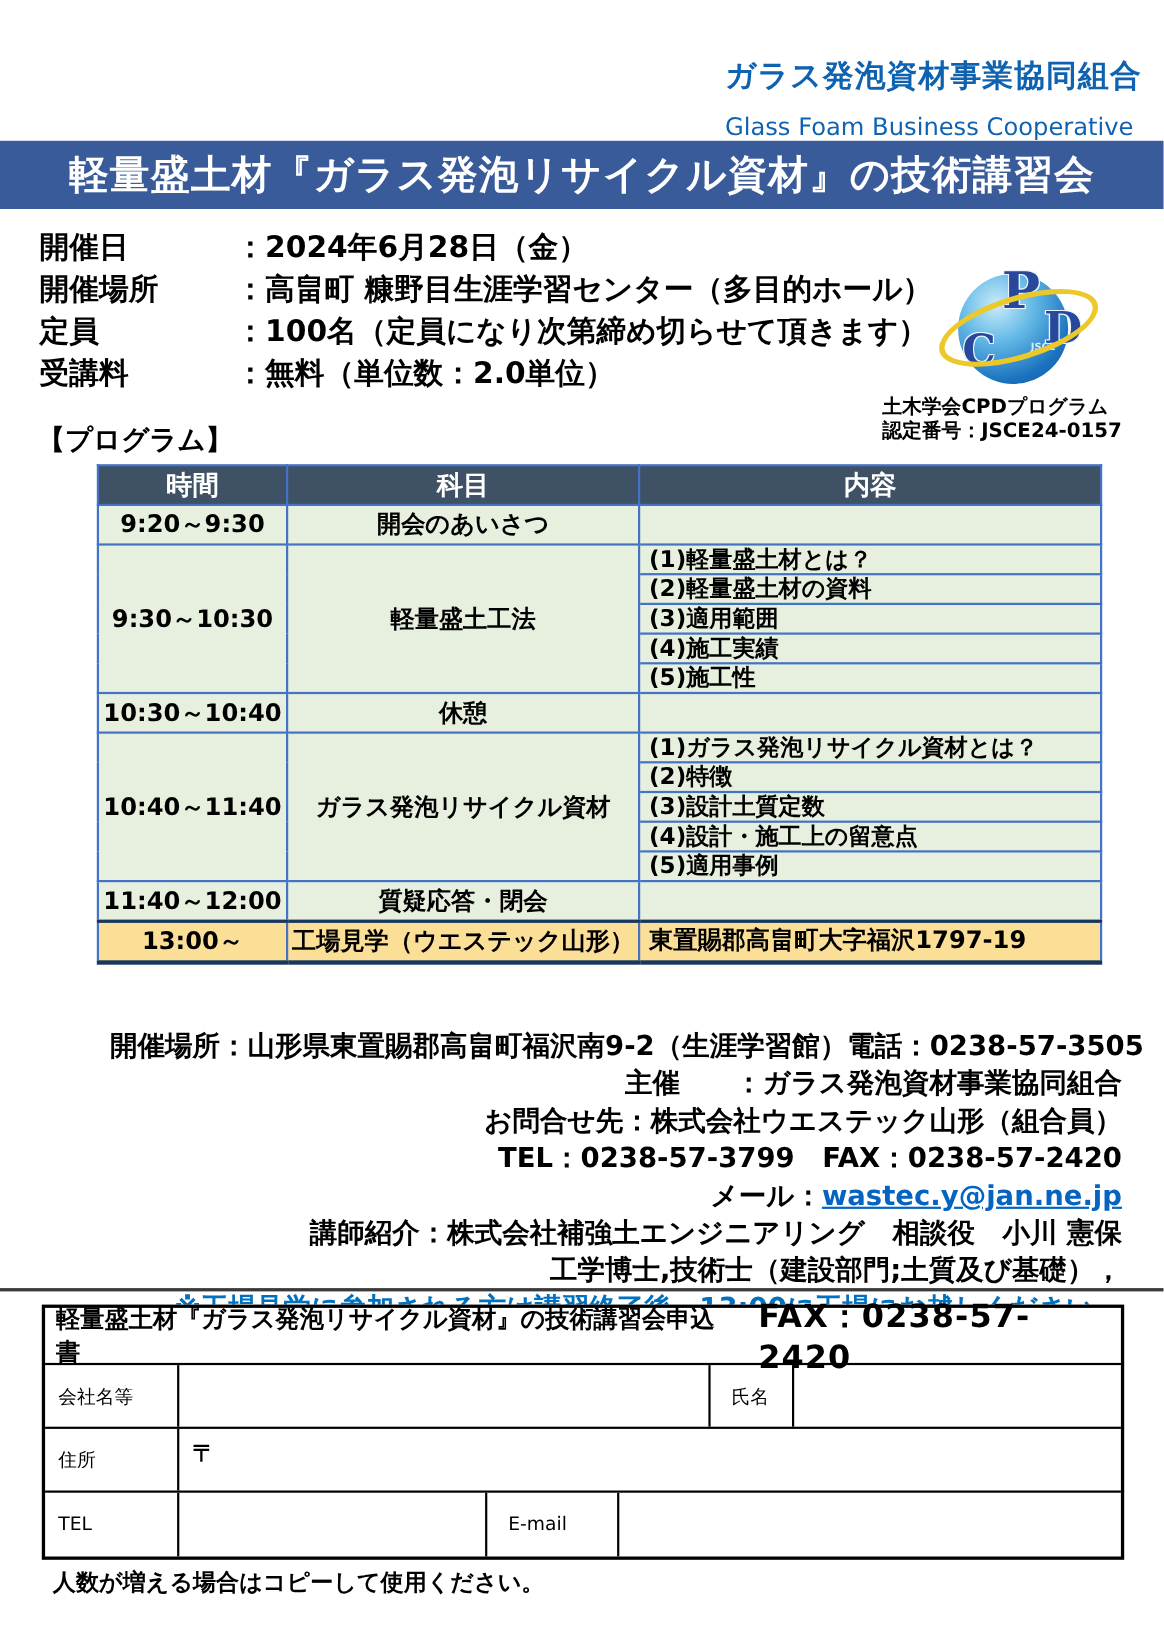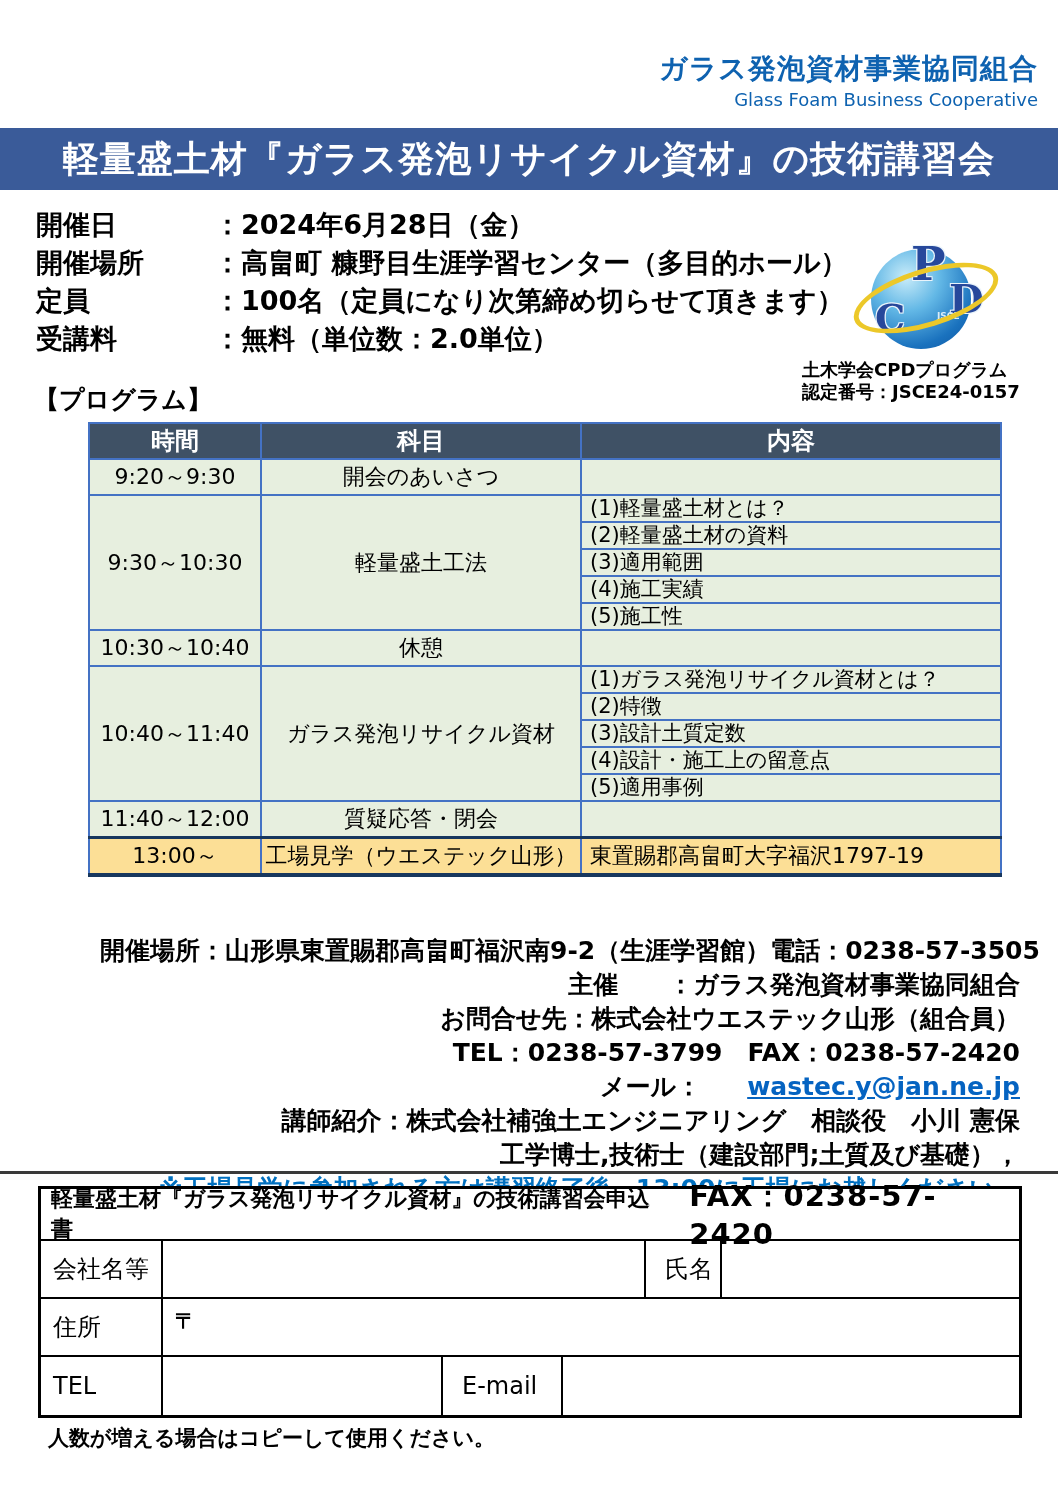--- a/index.html
+++ b/index.html
@@ -13,23 +13,23 @@
     --link_blue:#0563c1;
     --note_blue:#0070c0;
   }
   *{margin:0;padding:0;box-sizing:border-box;}
   html,body{background:#fff;}
   .page{
     position:relative;width:1058px;height:1497px;background:#fff;overflow:hidden;
     font-family:"DejaVu Sans","Liberation Sans",sans-serif;color:#000;
   }
   
-  .org{position:absolute;top:50px;right:20px;text-align:right;color:var(--brand_blue);}
+  .org{position:absolute;top:50px;right:20px;color:var(--brand_blue);}
   .org-ja{font-size:28px;font-weight:bold;letter-spacing:1px;}
-  .org-en{font-size:18px;margin-top:1px;}
+  .org-en{font-size:22px;margin-top:16px;}
   
   .banner{position:absolute;top:128px;left:0;width:1058px;height:62px;background:var(--banner_bg);
     color:#fff;display:flex;align-items:center;justify-content:center;
     font-size:36px;font-weight:bold;letter-spacing:1px;}
   
   .details{position:absolute;top:206px;left:36px;font-weight:bold;font-size:27px;}
   .detail-line{display:flex;height:38px;align-items:center;gap:44px;}
   .detail-label{display:inline-block;width:134px;}
   
   .cpd-logo{position:absolute;top:243px;left:853px;width:146px;height:112px;}
@@ -43,43 +43,43 @@
   .cpd-d{left:96px;top:32px;font-size:40px;}
   .cpd-c{left:22px;top:52px;font-size:38px;}
   .cpd-jsce{position:absolute;left:84px;top:68px;font-size:9px;color:#d8ecf8;font-weight:bold;}
   .cpd-text{position:absolute;top:359px;left:802px;font-weight:bold;font-size:18px;line-height:22px;}
   
   .program-label{position:absolute;top:383px;left:34px;font-size:25px;font-weight:bold;}
   table.program{position:absolute;top:422px;left:88px;width:912px;border-collapse:collapse;table-layout:fixed;}
   table.program col.c1{width:172px;} table.program col.c2{width:320px;} table.program col.c3{width:420px;}
   table.program th{background:var(--table_header_bg);color:#fff;font-size:24px;font-weight:bold;
     height:36px;border:2px solid var(--table_border);}
-  table.program td{background:var(--row_green);border:2px solid var(--table_border);font-weight:normal;}
+  table.program td{background:var(--row_green);border:2px solid var(--table_border);font-weight:bold;}
   td.c-time,td.c-subj{text-align:center;font-size:22px;}
   td.c-cont{font-size:21px;text-align:left;padding:0 8px;height:27px;line-height:25px;}
   tr.single td{height:36px;}
   tr.yellow td{background:var(--row_yellow);height:38px;border-top:3px solid var(--table_dark_border);
     border-bottom:4px solid var(--table_dark_border);}
   tr.yellow td.c-cont{font-size:22px;}
   
   .info{position:absolute;top:934px;left:100px;width:920px;font-size:25px;font-weight:bold;text-align:right;}
   .info .line{height:34px;line-height:34px;white-space:nowrap;}
   .ind-a{padding-left:120px;} .ind-b{padding-left:244px;} .ind-c{padding-left:116px;}
-  .mail-link{color:var(--link_blue);text-decoration:underline;margin-left:46px;}
+  .mail-link{color:var(--link_blue);text-decoration:underline;}
   .note-line{color:var(--note_blue);}
   
   .separator{position:absolute;top:1171px;left:0;width:1058px;height:3px;background:#3a3a3a;}
   
   .form-box{position:absolute;top:1186px;left:38px;width:984px;border:3px solid #000;background:#fff;}
   .form-title-row{display:flex;align-items:center;height:52px;border-bottom:2px solid #000;padding-left:10px;}
   .form-title{font-size:22px;font-weight:bold;}
   .form-fax{font-size:29px;font-weight:bold;margin-left:22px;letter-spacing:1px;}
   .form-row{display:flex;height:58px;border-bottom:2px solid #000;}
   .form-row:last-child{border-bottom:none;}
-  .fcell{display:flex;align-items:center;padding-left:12px;font-size:24px;}
+  .fcell{display:flex;align-items:center;padding-left:12px;font-size:17px;}
   .flabel{border-right:2px solid #000;}
   .fmid{border-left:2px solid #000;border-right:2px solid #000;margin-left:-2px;padding-left:19px;}
   .w-label{width:122px;flex:none;}
   .w-name{width:78px;flex:none;}
   .w-nameblank{width:297px;flex:none;}
   .w-telblank{width:280px;flex:none;}
   .w-email{width:122px;flex:none;}
   .fblank{flex:1;}
   .postal{align-items:flex-start;padding-top:8px;font-size:21px;font-weight:bold;}
   .form-note{position:absolute;top:1424px;left:48px;font-size:21px;font-weight:bold;}

